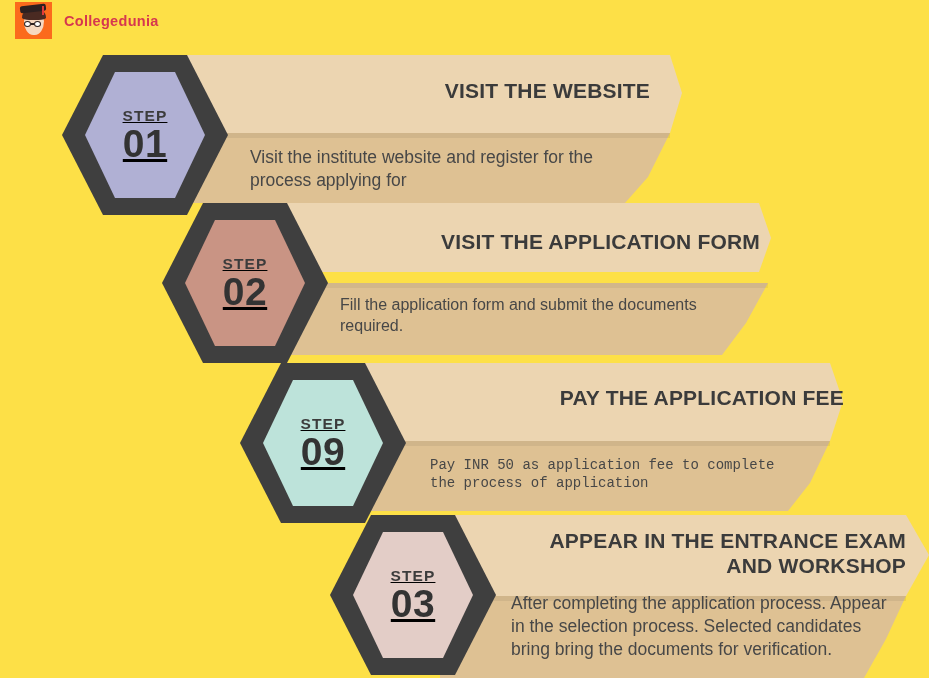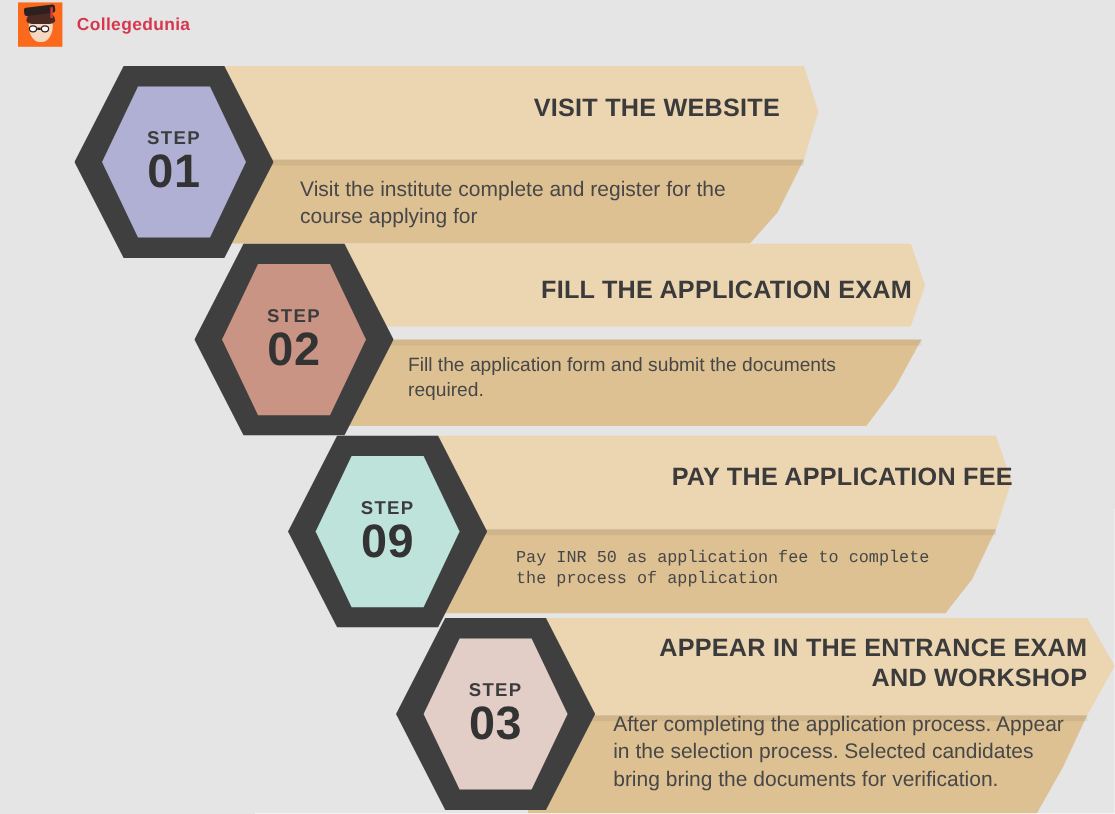--- a/index.html
+++ b/index.html
@@ -2,21 +2,21 @@
 <html><head>
 <meta charset="utf-8">
 <style>
   * { margin:0; padding:0; box-sizing:border-box; }
   html, body {
     width:929px; height:678px;
     background:#ffffff;
     font-family:"Liberation Sans", sans-serif;
     overflow:hidden;
   }
-  #stage { position:relative; width:929px; height:678px; background:#e5e5e5; }
+  #stage { position:relative; width:929px; height:678px; background:#fde047; }
 
   
   .brand { position:absolute; left:15px; top:2px; display:flex; align-items:center; gap:12px; }
   .brand-logo {
     width:37px; height:37px; background:#fb6a1c;
     position:relative; overflow:hidden; flex:none;
   }
   .brand-logo .face {
     position:absolute; left:9px; top:10px; width:20px; height:23px;
     background:#f6d8c0; border-radius:48% 48% 46% 46% / 40% 40% 60% 60%;
@@ -62,20 +62,21 @@
     position:absolute; color:#474747; line-height:1.3;
   }
 
   
   .hex { position:absolute; }
   .hex svg { display:block; }
   .hex-text {
     position:absolute; left:0; top:0; width:100%; height:100%;
     display:flex; flex-direction:column; align-items:center; justify-content:center;
     pointer-events:none;
+    text-decoration:underline;
   }
   .hex-word {
     font-size:15.5px; font-weight:bold; color:#3c3c3c; letter-spacing:1.1px;
     line-height:1; margin-bottom:2px;
   }
   .hex-num {
     font-size:39px; font-weight:bold; color:#333333; letter-spacing:0.5px; line-height:0.95;
   }
 </style>
 </head>
@@ -99,21 +100,21 @@
 
   <div class="step" style="left:0;top:0;">
     <div class="bands" style="left:170px;top:55px;">
       <svg width="520" height="160" viewBox="0 0 520 160">
         <polygon points="0,0 500,0 512,38 500,78 0,78" fill="#ecd5b1"></polygon>
         <polygon points="0,78 500,78 478,122 455,148 0,148" fill="#dec193"></polygon>
         <rect x="0" y="78" width="500" height="5" fill="#000" opacity="0.06"></rect>
       </svg>
     </div>
     <div class="band-title" style="left:250px;top:79px;width:400px;font-size:21px;">VISIT THE WEBSITE</div>
-    <div class="band-body" style="left:250px;top:146px;width:392px;font-size:17.5px;">Visit the institute complete and register for the course applying for</div>
+    <div class="band-body" style="left:250px;top:146px;width:392px;font-size:17.5px;">Visit the institute website and register for the process applying for</div>
 
     <div class="hex" style="left:62px;top:55px;width:166px;height:160px;">
       <svg width="166" height="160" viewBox="0 0 166 160">
         <polygon points="41,0 125,0 166,80 125,160 41,160 0,80" fill="#3f3f3f"></polygon>
         <polygon points="53,17 113,17 143,80 113,143 53,143 23,80" fill="#b0b0d4"></polygon>
       </svg>
       <div class="hex-text">
         <div class="hex-word">STEP</div>
         <div class="hex-num">01</div>
       </div>
@@ -121,21 +122,21 @@
   </div>
 
   <div class="step" style="left:0;top:0;">
     <div class="bands" style="left:270px;top:203px;">
       <svg width="520" height="165" viewBox="0 0 520 165">
         <polygon points="0,0 489,0 501,35 489,69 0,69" fill="#ecd5b1"></polygon>
         <polygon points="0,80 498,80 476,120 452,152 0,152" fill="#dec193"></polygon>
         <rect x="0" y="80" width="498" height="5" fill="#000" opacity="0.05"></rect>
       </svg>
     </div>
-    <div class="band-title" style="left:340px;top:230px;width:420px;font-size:21px;">FILL THE APPLICATION EXAM</div>
+    <div class="band-title" style="left:340px;top:230px;width:420px;font-size:21px;">VISIT THE APPLICATION FORM</div>
     <div class="band-body" style="left:340px;top:295px;width:370px;font-size:16px;">Fill the application form and submit the documents required.</div>
 
     <div class="hex" style="left:162px;top:203px;width:166px;height:160px;">
       <svg width="166" height="160" viewBox="0 0 166 160">
         <polygon points="41,0 125,0 166,80 125,160 41,160 0,80" fill="#3f3f3f"></polygon>
         <polygon points="53,17 113,17 143,80 113,143 53,143 23,80" fill="#c99484"></polygon>
       </svg>
       <div class="hex-text">
         <div class="hex-word">STEP</div>
         <div class="hex-num">02</div>

